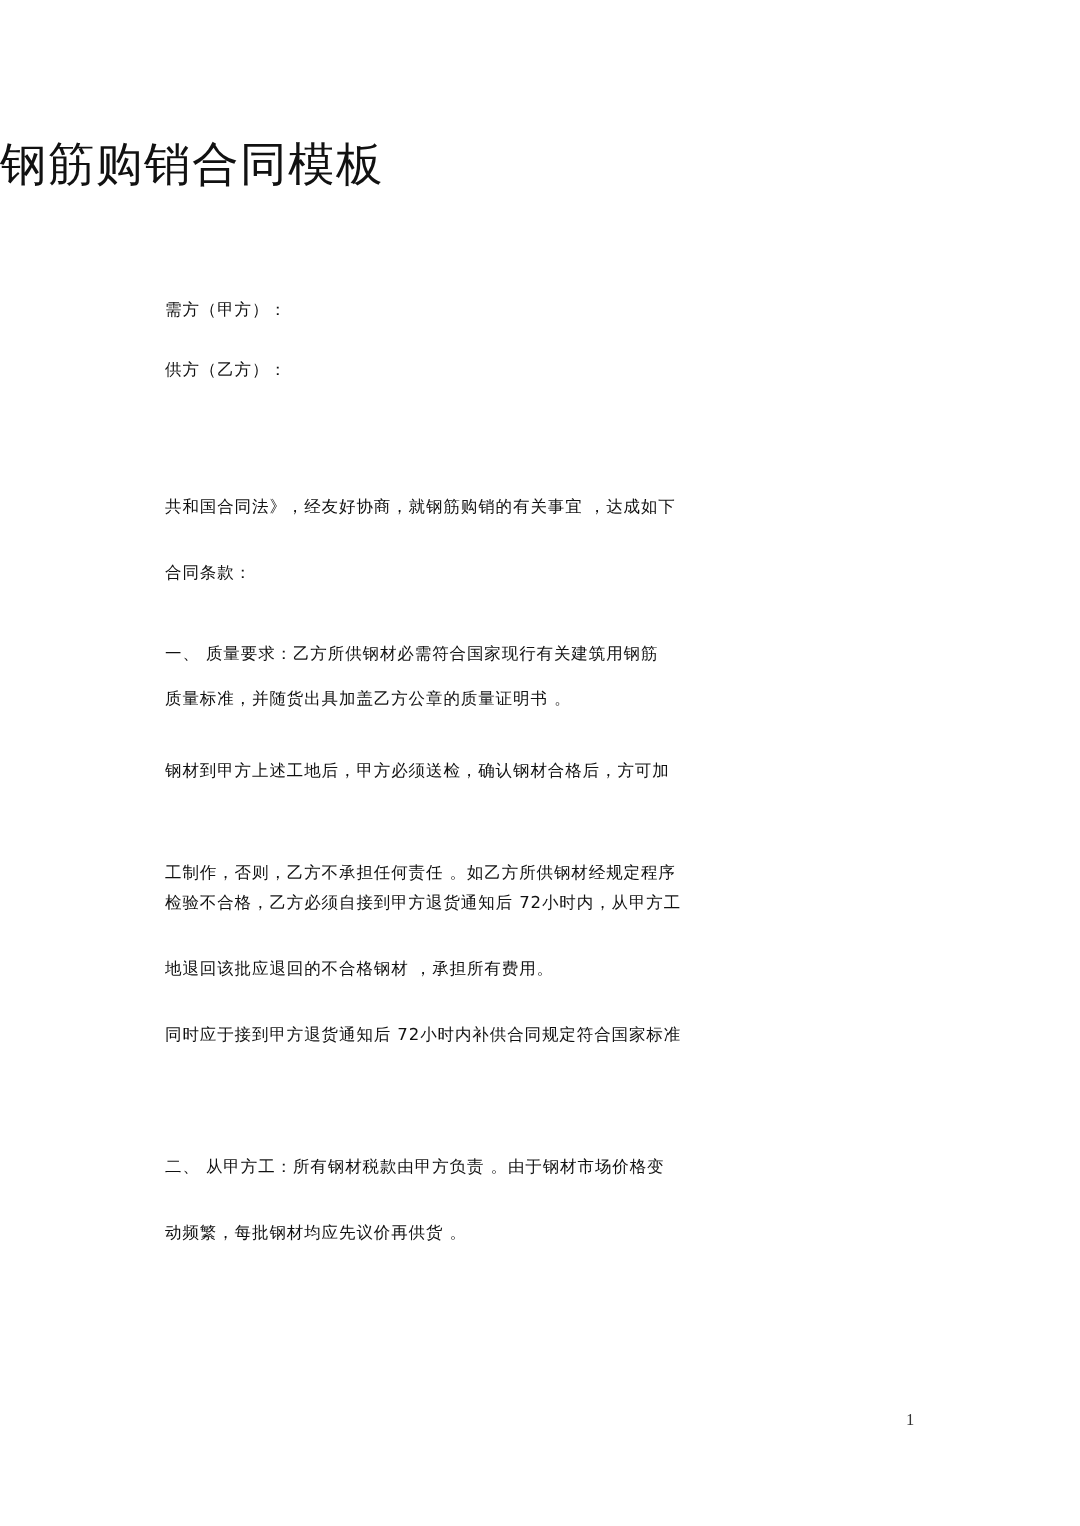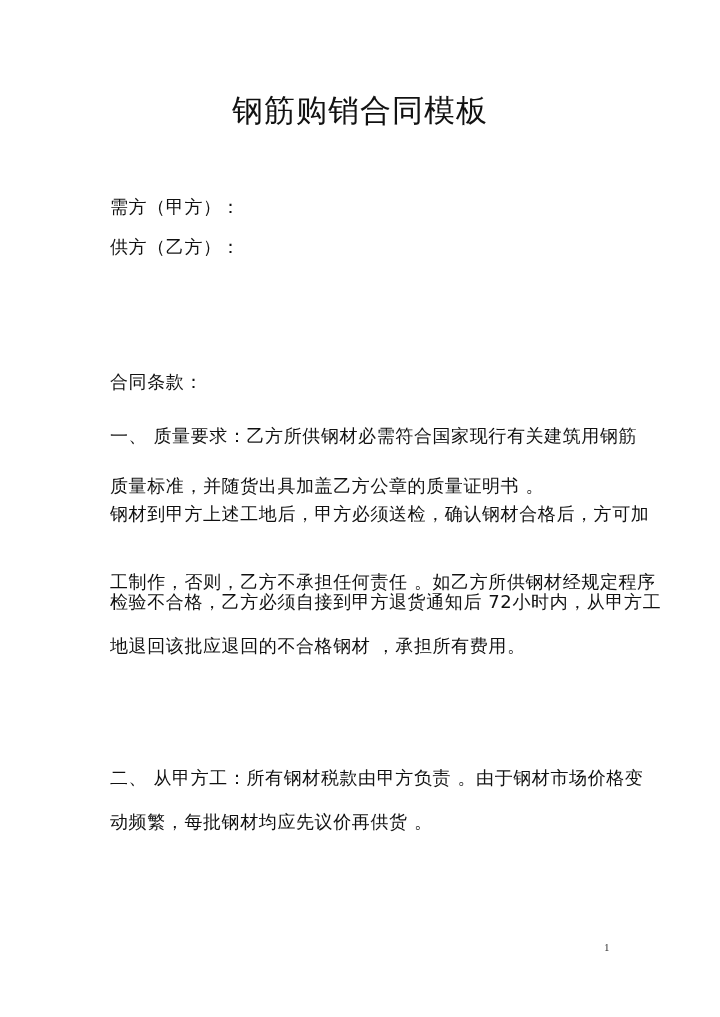--- a/index.html
+++ b/index.html
@@ -20,30 +20,29 @@
       left: 0; top: 0;
       width: 720px;
       height: 1017px;
       background: #ffffff;
     }
     .title {
       position: absolute;
       left: 0;
       top: 88px;
       width: 720px;
-      text-align: center;
       font-size: 31px;
       letter-spacing: 1px;
       line-height: 44px;
       color: #111;
     }
     .line {
       position: absolute;
       left: 110px;
-      font-size: 18px;
+      font-size: 11px;
       line-height: 24px;
       white-space: nowrap;
       color: #111;
       letter-spacing: 0.6px;
     }
     .page-number {
       position: absolute;
       left: 604px;
       top: 941px;
       font-family: "Liberation Serif", serif;
@@ -52,24 +51,26 @@
     }
   </style>
 </head>
 <body>
 
 <div class="page">
   <div class="title">钢筋购销合同模板</div>
 
   <div class="line" style="top:195px">需方（甲方）：</div>
   <div class="line" style="top:235px">供方（乙方）：</div>
+  <div class="line" style="top:326px">共和国合同法》，经友好协商，就钢筋购销的有关事宜 ，达成如下</div>
   <div class="line" style="top:370px">合同条款：</div>
   <div class="line" style="top:424px">一、  质量要求：乙方所供钢材必需符合国家现行有关建筑用钢筋</div>
-  <div class="line" style="top:474px">质量标准，并随货出具加盖乙方公章的质量证明书 。</div>
+  <div class="line" style="top:454px">质量标准，并随货出具加盖乙方公章的质量证明书 。</div>
   <div class="line" style="top:502px">钢材到甲方上述工地后，甲方必须送检，确认钢材合格后，方可加</div>
   <div class="line" style="top:570px">工制作，否则，乙方不承担任何责任 。如乙方所供钢材经规定程序</div>
   <div class="line" style="top:590px">检验不合格，乙方必须自接到甲方退货通知后 72小时内，从甲方工</div>
   <div class="line" style="top:634px">地退回该批应退回的不合格钢材 ，承担所有费用。</div>
+  <div class="line" style="top:678px">同时应于接到甲方退货通知后 72小时内补供合同规定符合国家标准</div>
   <div class="line" style="top:766px">二、  从甲方工：所有钢材税款由甲方负责 。由于钢材市场价格变</div>
   <div class="line" style="top:810px">动频繁，每批钢材均应先议价再供货 。</div>
 
   <div class="page-number">1</div>
 </div>
 
 </body></html>

